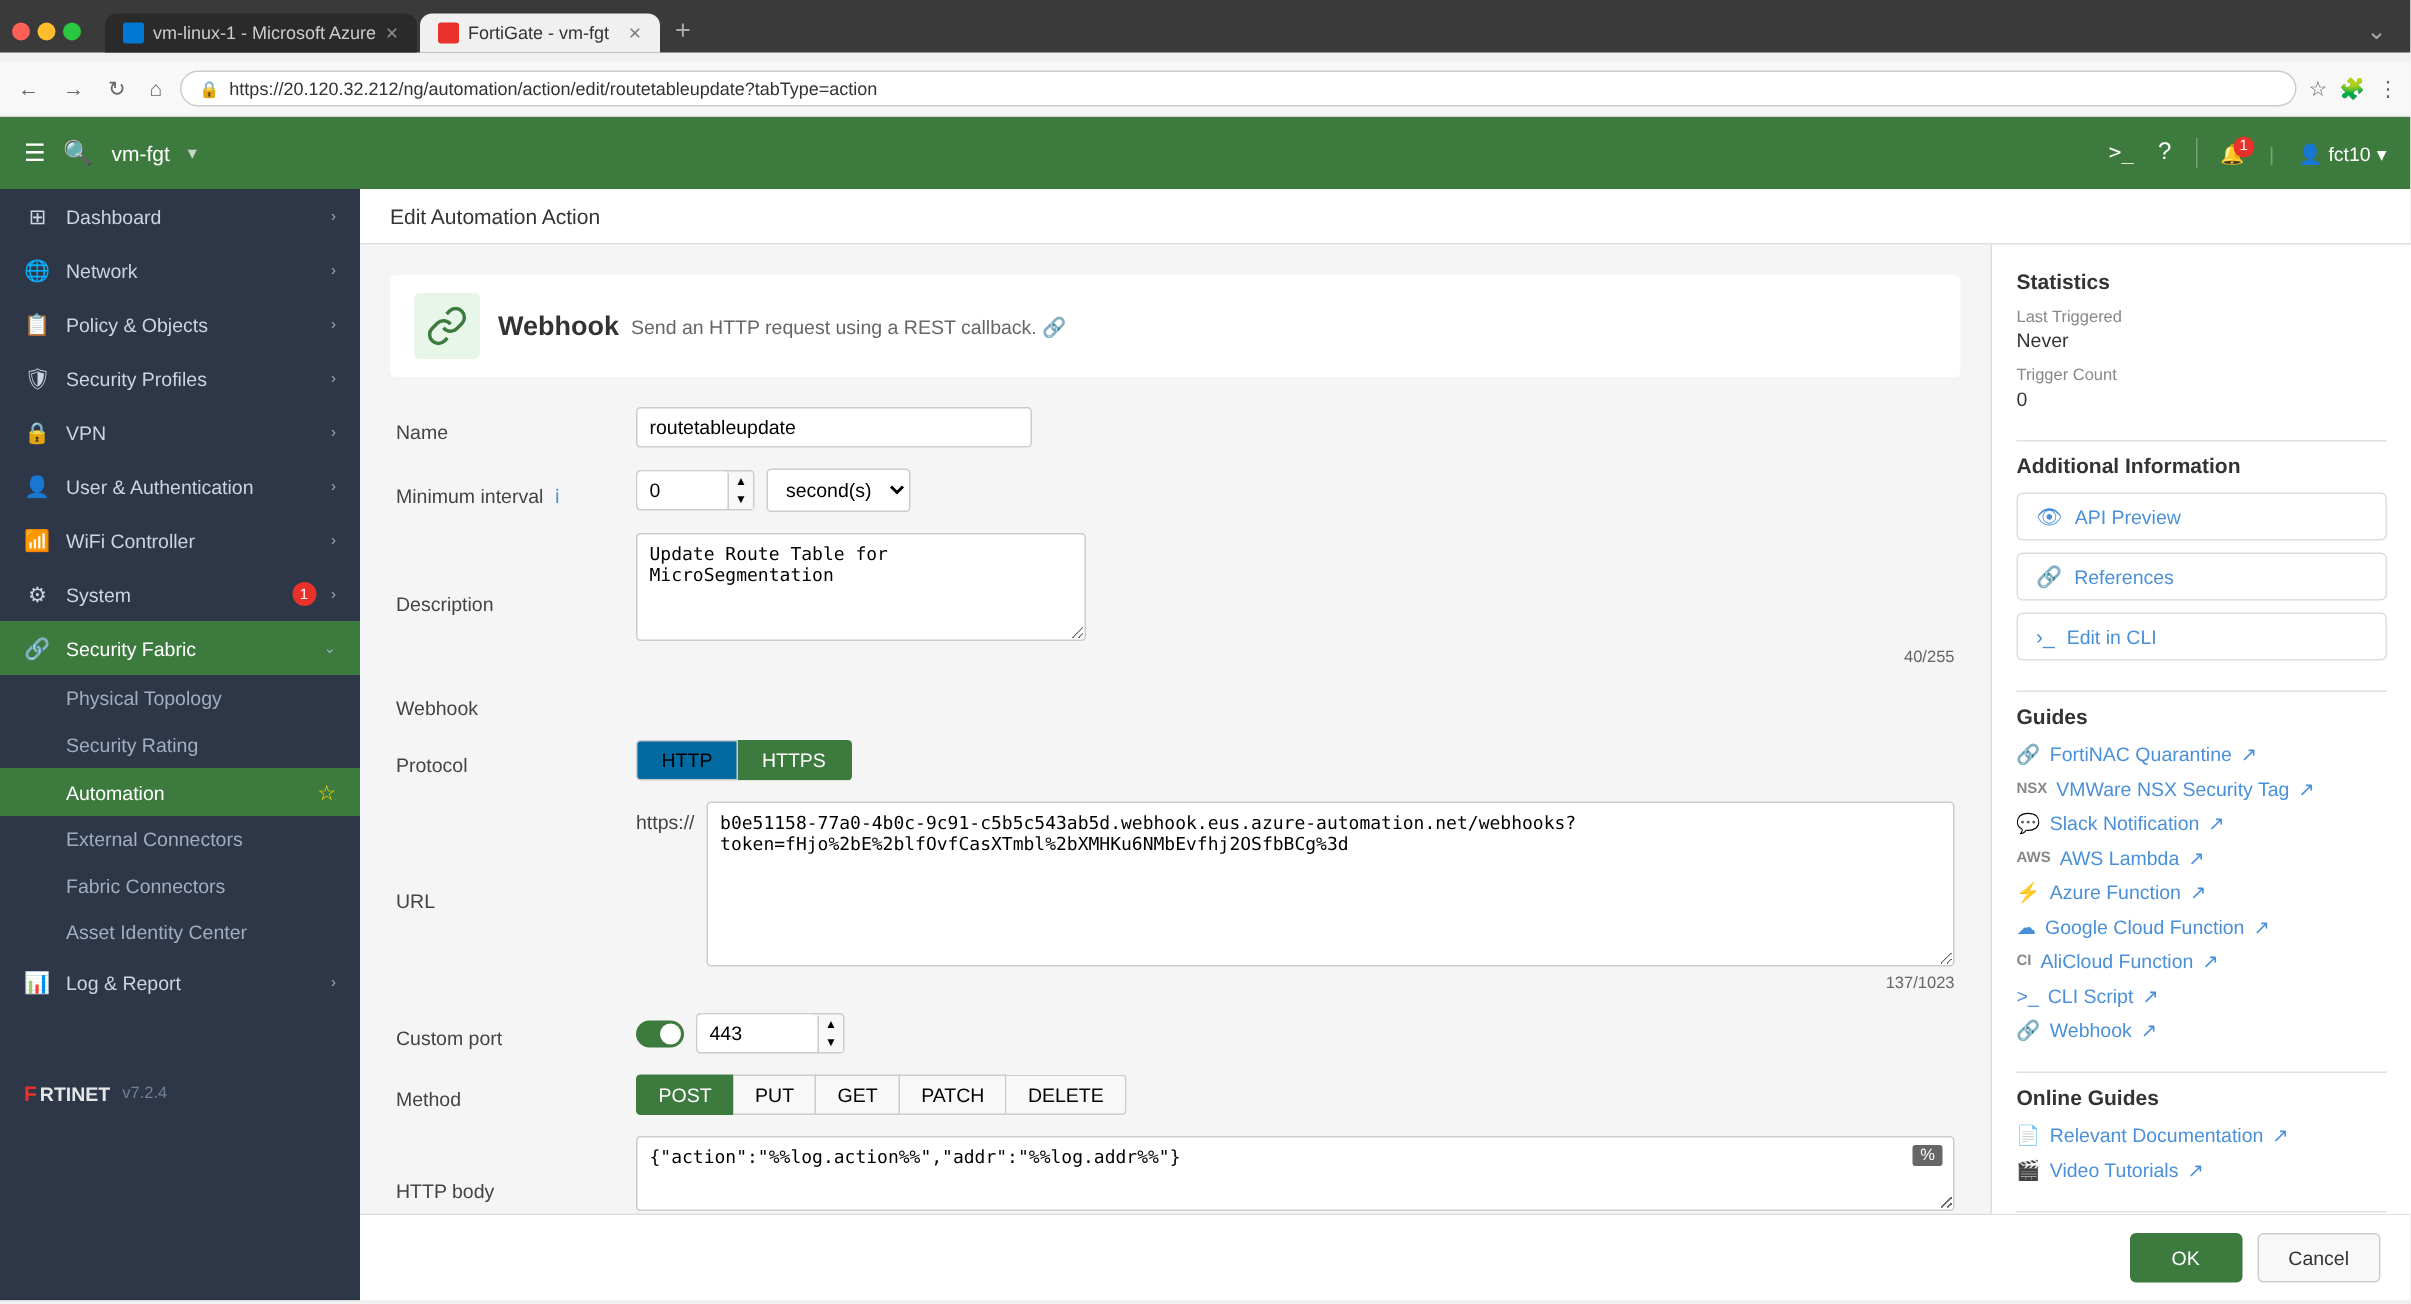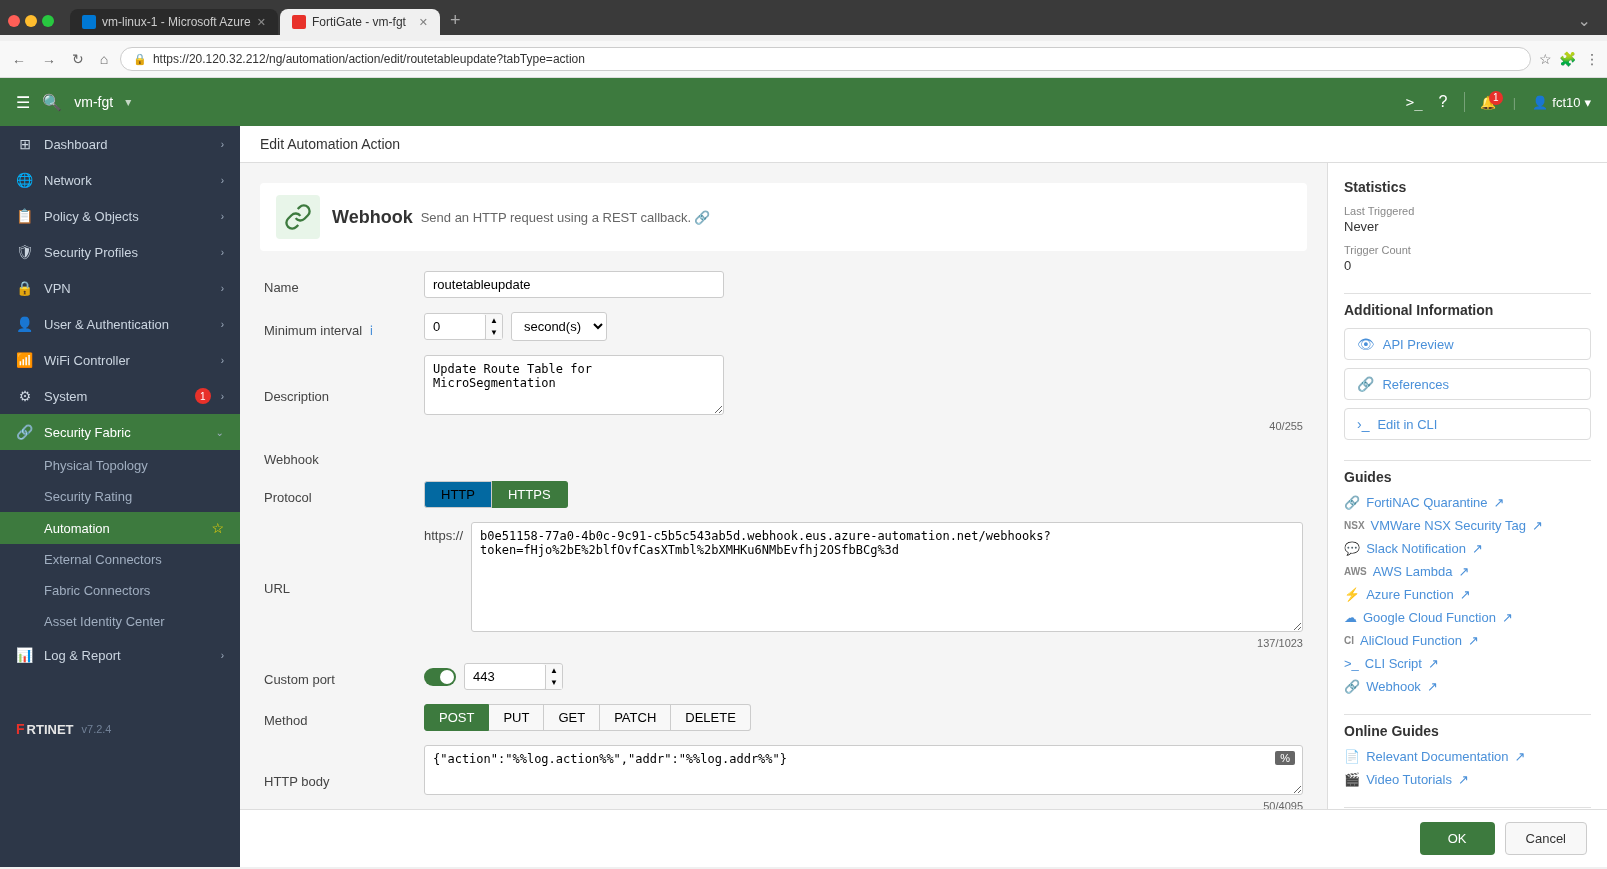--- a/index.html
+++ b/index.html
@@ -313,21 +313,21 @@
                   <span>Send an HTTP request using a REST callback.</span>
                   <span class="external-link"> 🔗</span>
                 </span>
               </div>
             </div>
           </div>
 
           <div class="form-row">
             <span class="form-label">Name</span>
             <div class="form-control">
-              <input type="text" value="routetableupdate" style="width: 300px;">
+              <input type="text" value="routetableupdate" style="width: 264px;">
             </div>
           </div>
 
           <div class="form-row">
             <span class="form-label">
               Minimum interval
               <span class="help-icon">ℹ</span>
             </span>
             <div class="form-control interval-row">
               <div class="interval-input">
@@ -339,21 +339,21 @@
               </div>
               <select class="seconds-select">
                 <option>second(s)</option>
               </select>
             </div>
           </div>
 
           <div class="form-row">
             <span class="form-label">Description</span>
             <div class="form-control">
-              <textarea rows="3" style="width: 300px; height: 60px;">Update Route Table for
+              <textarea rows="3" style="width: 300px; height: 72px;">Update Route Table for
 MicroSegmentation</textarea>
               <div class="char-count">40/255</div>
             </div>
           </div>
 
           <div class="form-row">
             <span class="form-label" style="font-weight: 500;">Webhook</span>
           </div>
 
           <div class="form-row">

